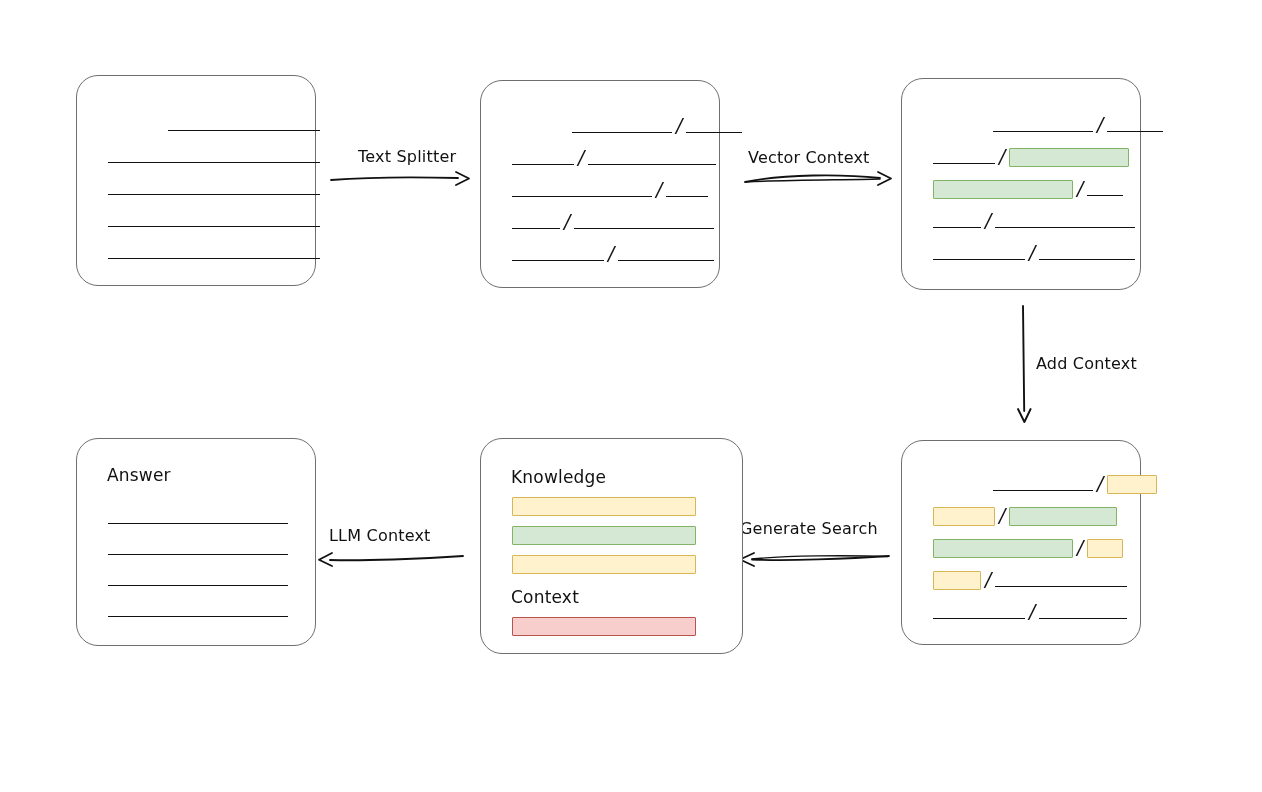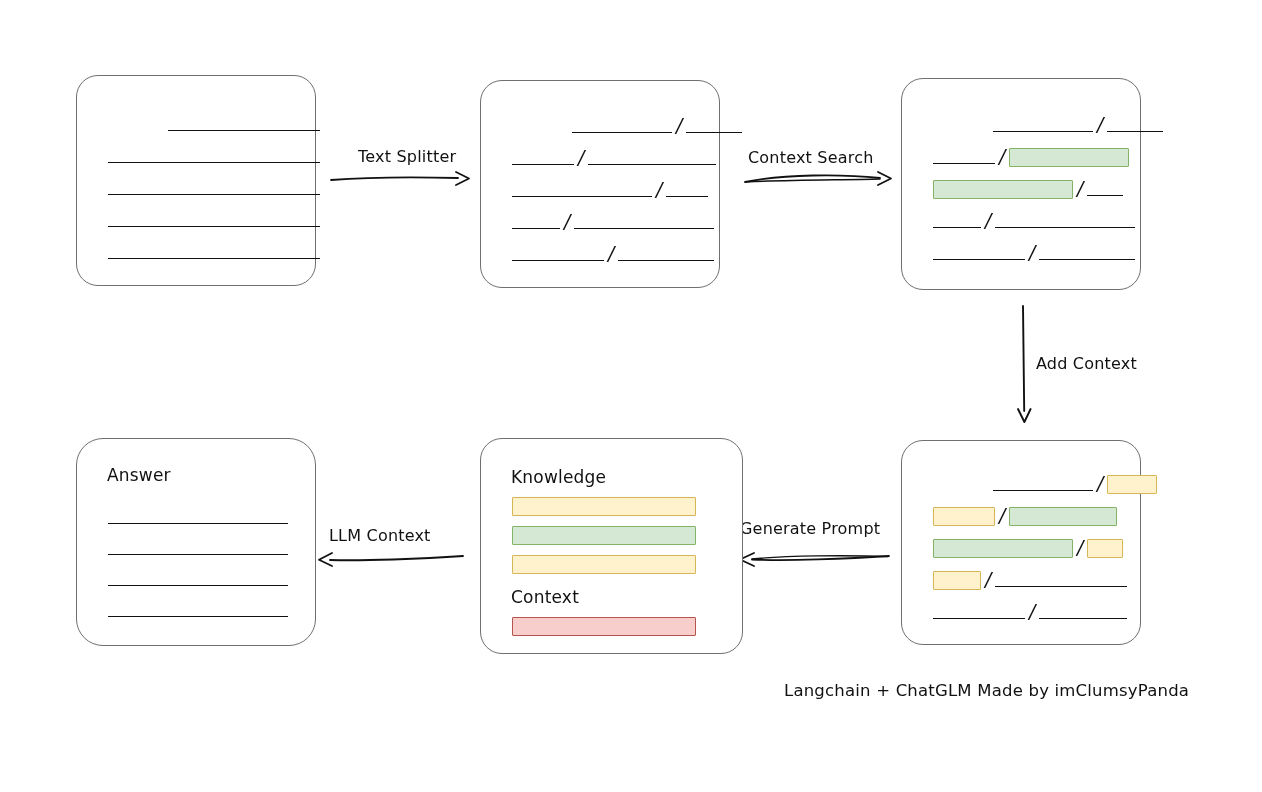--- a/index.html
+++ b/index.html
@@ -147,21 +147,21 @@
           <div class="seg-rule" style="width: 140px;"></div>
         </div>
         <div class="line-row" style="left: 31px; top: 163px;">
           <div class="seg-rule" style="width: 92px;"></div>
           <div class="seg-slash">/</div>
           <div class="seg-rule" style="width: 96px;"></div>
         </div>
       </div>
   </div>
 
-  <div class="edge-label" style="left:748px; top:148px;">Context Search</div>
+  <div class="edge-label" style="left:748px; top:148px;">Vector Context</div>
   <svg class="edge-svg" style="left:744px; top:168px;" width="148" height="22" viewBox="0 0 148 22">
     <path d="M1,14 C40,6 98,6 136,10" fill="none" stroke="#111111" stroke-width="1.8" stroke-linecap="round"></path>
     <path d="M2,14 C44,12 100,12 136,11" fill="none" stroke="#111111" stroke-width="1.5" stroke-linecap="round"></path>
     <path d="M134,4 L147,10.5 L134,17" fill="none" stroke="#111111" stroke-width="1.8" stroke-linejoin="round" stroke-linecap="round"></path>
   </svg>
 
   <div class="node-box" style="left:901px; top:78px; width:240px; height:212px;">
     <div id="vector-rows">
         <div class="line-row" style="left: 91px; top: 36px;">
           <div class="seg-rule" style="width: 100px;"></div>
@@ -220,21 +220,21 @@
           <div class="seg-rule" style="width: 132px;"></div>
         </div>
         <div class="line-row" style="left: 31px; top: 161px;">
           <div class="seg-rule" style="width: 92px;"></div>
           <div class="seg-slash">/</div>
           <div class="seg-rule" style="width: 88px;"></div>
         </div>
       </div>
   </div>
 
-  <div class="edge-label" style="left:740px; top:519px;">Generate Prompt</div>
+  <div class="edge-label" style="left:740px; top:519px;">Generate Search</div>
   <svg class="edge-svg" style="left:738px; top:548px;" width="152" height="22" viewBox="0 0 152 22">
     <path d="M151,8 C110,11 48,13 14,11.5" fill="none" stroke="#111111" stroke-width="1.8" stroke-linecap="round"></path>
     <path d="M150,8.5 C108,7 48,7.5 14,11" fill="none" stroke="#111111" stroke-width="1.4" stroke-linecap="round"></path>
     <path d="M16,5 L2,11.5 L16,18" fill="none" stroke="#111111" stroke-width="1.8" stroke-linejoin="round" stroke-linecap="round"></path>
   </svg>
 
   <div class="node-box" style="left:480px; top:438px; width:263px; height:216px;">
     <div class="node-title" style="left:30px; top:28px;">Knowledge</div>
     <div id="knowledge-bars">
         <div class="bar chip-yellow" style="left: 31px; top: 58px; width: 184px;"></div>
@@ -246,33 +246,32 @@
         <div class="bar chip-red" style="left: 31px; top: 178px; width: 184px;"></div>
       </div>
   </div>
 
   <div class="edge-label" style="left:329px; top:526px;">LLM Context</div>
   <svg class="edge-svg" style="left:318px; top:548px;" width="146" height="22" viewBox="0 0 146 22">
     <path d="M145,8 C104,11 44,13 12,12" fill="none" stroke="#111111" stroke-width="1.8" stroke-linecap="round"></path>
     <path d="M14,5 L1,11.8 L14,18" fill="none" stroke="#111111" stroke-width="1.8" stroke-linejoin="round" stroke-linecap="round"></path>
   </svg>
 
-  <div class="node-box" style="left:76px; top:438px; width:240px; height:208px;border-radius:27px;">
+  <div class="node-box" style="left:76px; top:438px; width:240px; height:208px;">
     <div class="node-title" style="left:30px; top:26px;">Answer</div>
     <div id="answer-lines">
         <div class="line-row" style="left: 31px; top: 68px;">
           <div class="seg-rule" style="width: 180px;"></div>
         </div>
         <div class="line-row" style="left: 31px; top: 99px;">
           <div class="seg-rule" style="width: 180px;"></div>
         </div>
         <div class="line-row" style="left: 31px; top: 130px;">
           <div class="seg-rule" style="width: 180px;"></div>
         </div>
         <div class="line-row" style="left: 31px; top: 161px;">
           <div class="seg-rule" style="width: 180px;"></div>
         </div>
       </div>
   </div>
 
-  <div class="footer-note" style="left:784px; top:681px;">Langchain + ChatGLM Made by imClumsyPanda</div>
 
 </div>
 
 </body></html>

